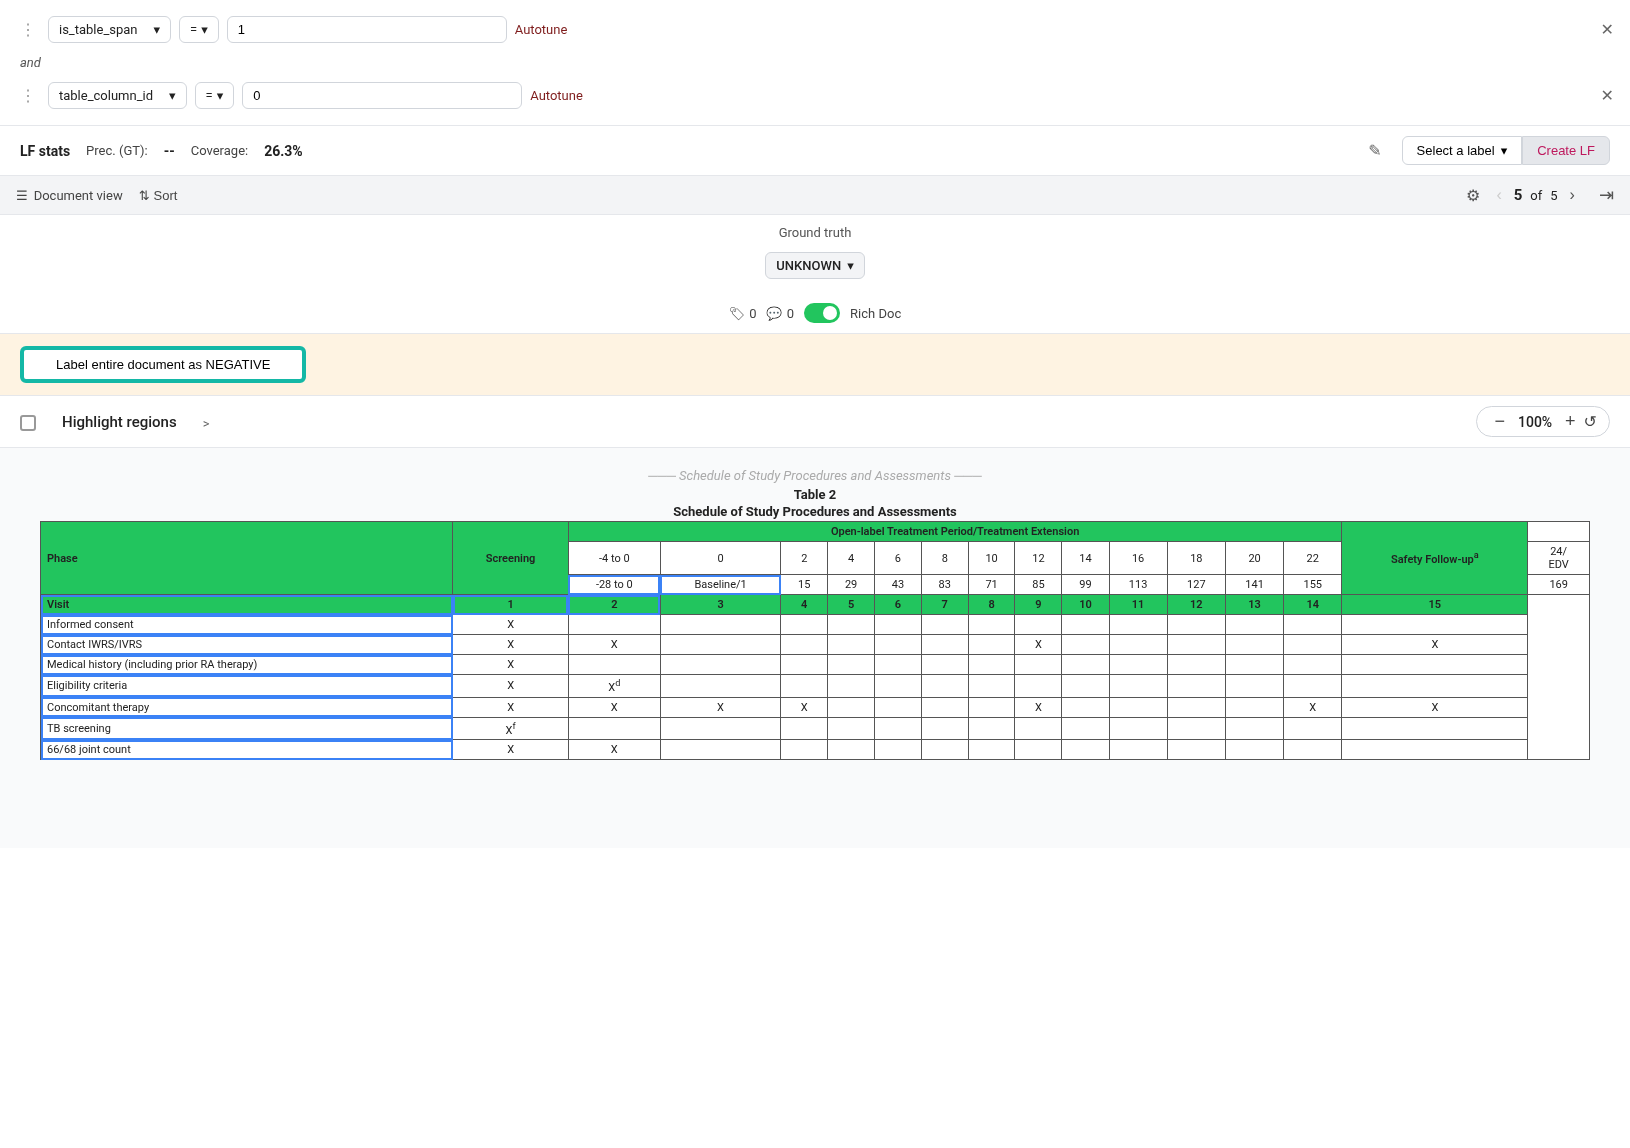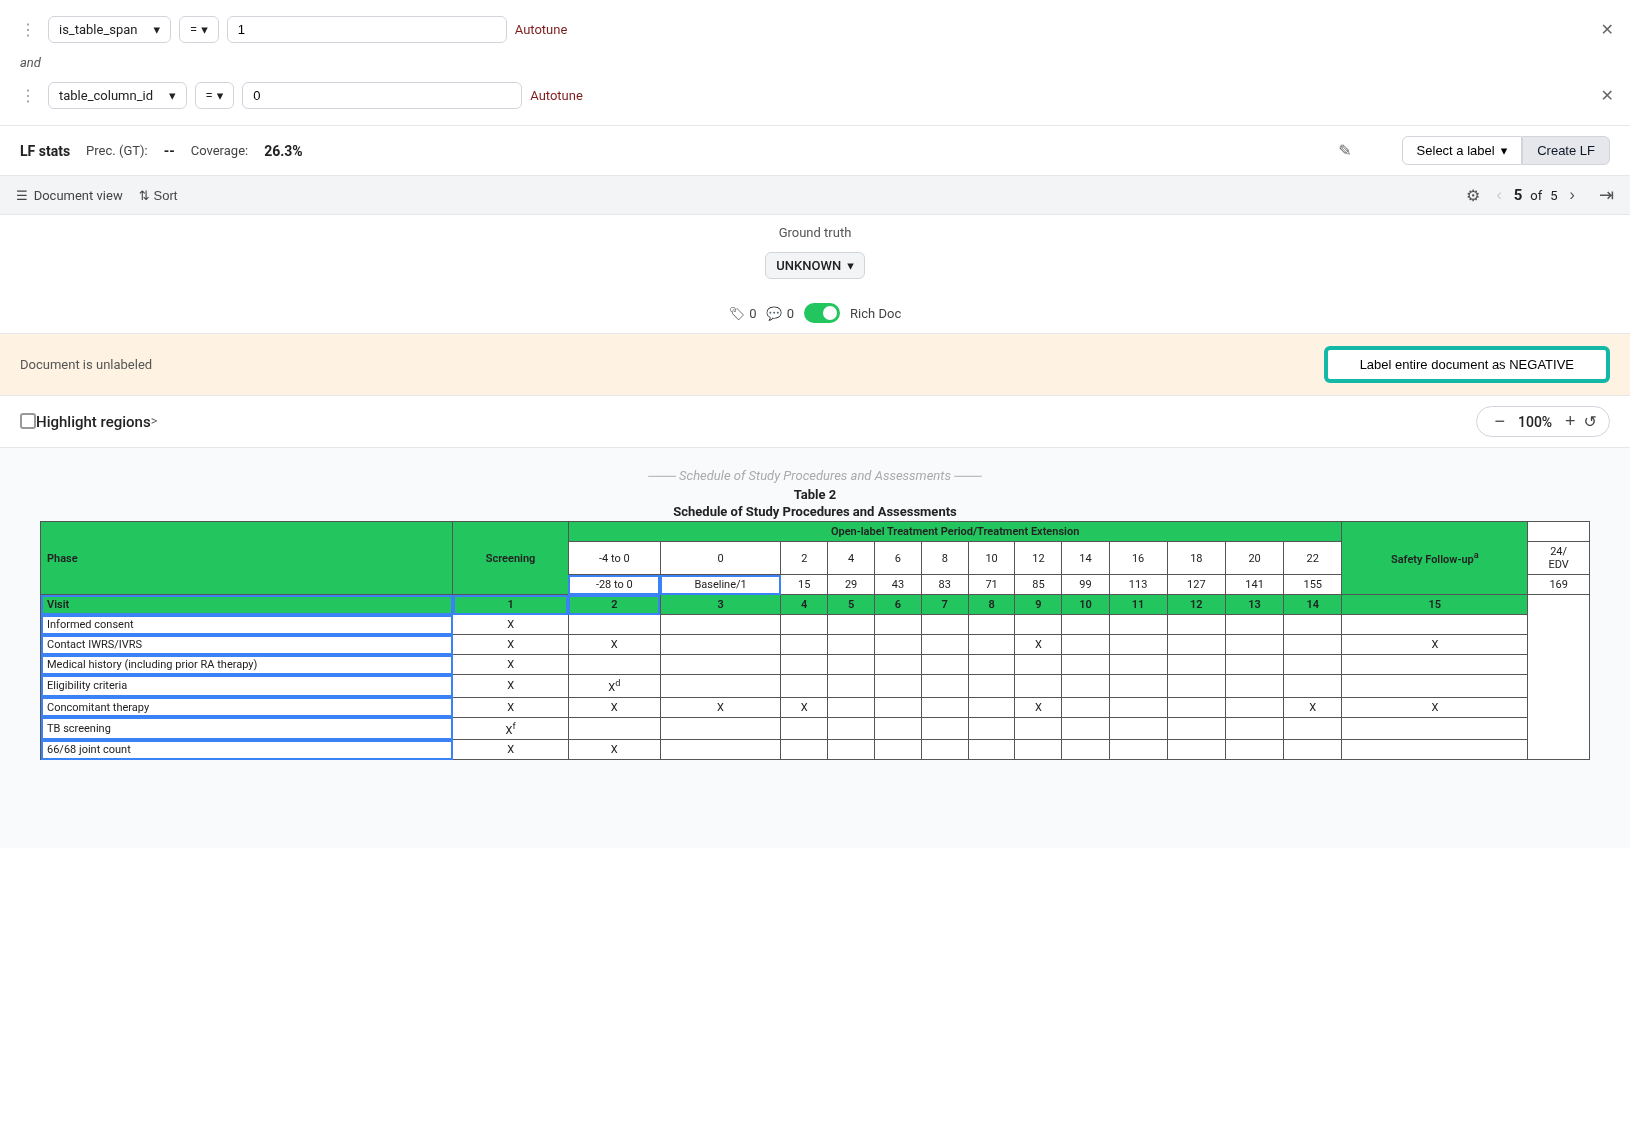--- a/index.html
+++ b/index.html
@@ -108,29 +108,28 @@
     .select-label-btn {
       border: 1px solid #d1d5db;
       border-radius: 6px 0 0 6px;
       padding: 6px 14px;
       font-size: 13px;
       background: #fff;
       cursor: pointer;
       display: flex;
       align-items: center;
       gap: 6px;
-      margin-left: 30px;
     }
     .create-lf-btn {
       border: 1px solid #d1d5db;
       border-radius: 0 6px 6px 0;
       padding: 6px 14px;
       font-size: 13px;
       background: #e5e7eb;
-      color: #0f172a;
+      color: #be185d;
       cursor: not-allowed;
     }
 
     
     .doc-toolbar {
       display: flex;
       align-items: center;
       gap: 12px;
       padding: 8px 16px;
       background: #f3f4f6;
@@ -268,22 +267,22 @@
     
     .hl-zoom-bar {
       display: flex;
       align-items: center;
       padding: 10px 20px;
       border-bottom: 1px solid #e5e7eb;
       background: #fff;
     }
     .highlight-regions {
       display: flex;
-      align-items: flex-start;
-      gap: 0;
+      align-items: flex-end;
+      gap: 26px;
       cursor: pointer;
     }
     .hl-checkbox {
       width: 16px;
       height: 16px;
       border: 2px solid #999;
       border-radius: 3px;
       background: #fff;
     }
     .hl-label { font-size: 15px; font-weight: 500; }
@@ -455,21 +454,20 @@
     <div class="gt-icon-count">
       <span>💬</span>
       <span>0</span>
     </div>
     <div class="toggle-on"></div>
     <span class="rich-doc-label">Rich Doc</span>
   </div>
 </div>
 
 <div class="unlabeled-notice">
-  <span class="unlabeled-text">Document is unlabeled</span>
   <button class="label-neg-btn">Label entire document as NEGATIVE</button>
 </div>
 
 <div class="hl-zoom-bar">
   <div class="highlight-regions">
     <div class="hl-checkbox"></div>
     <span class="hl-label">Highlight regions</span>
     <span class="hl-chevron">&gt;</span>
   </div>
   <div class="hl-spacer"></div>

